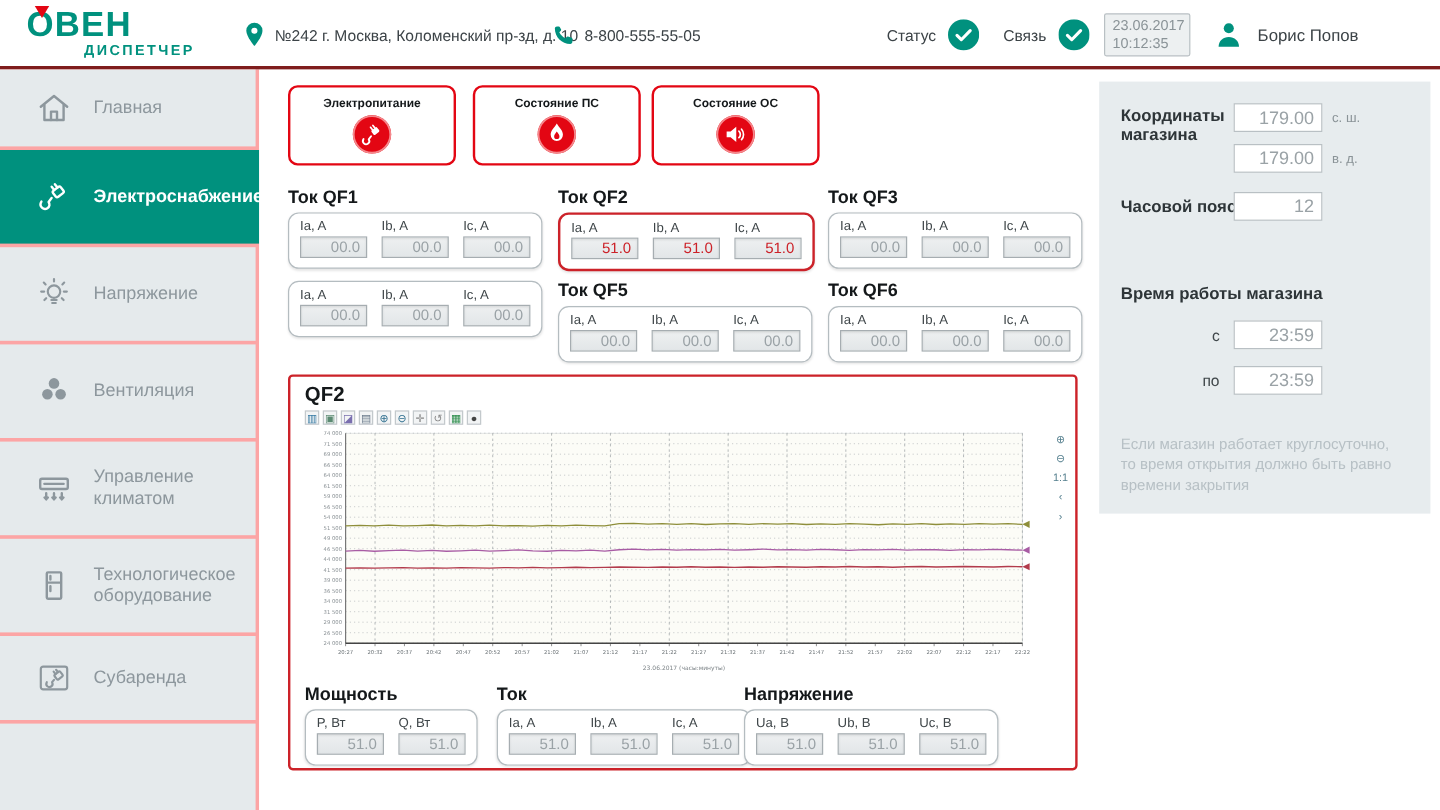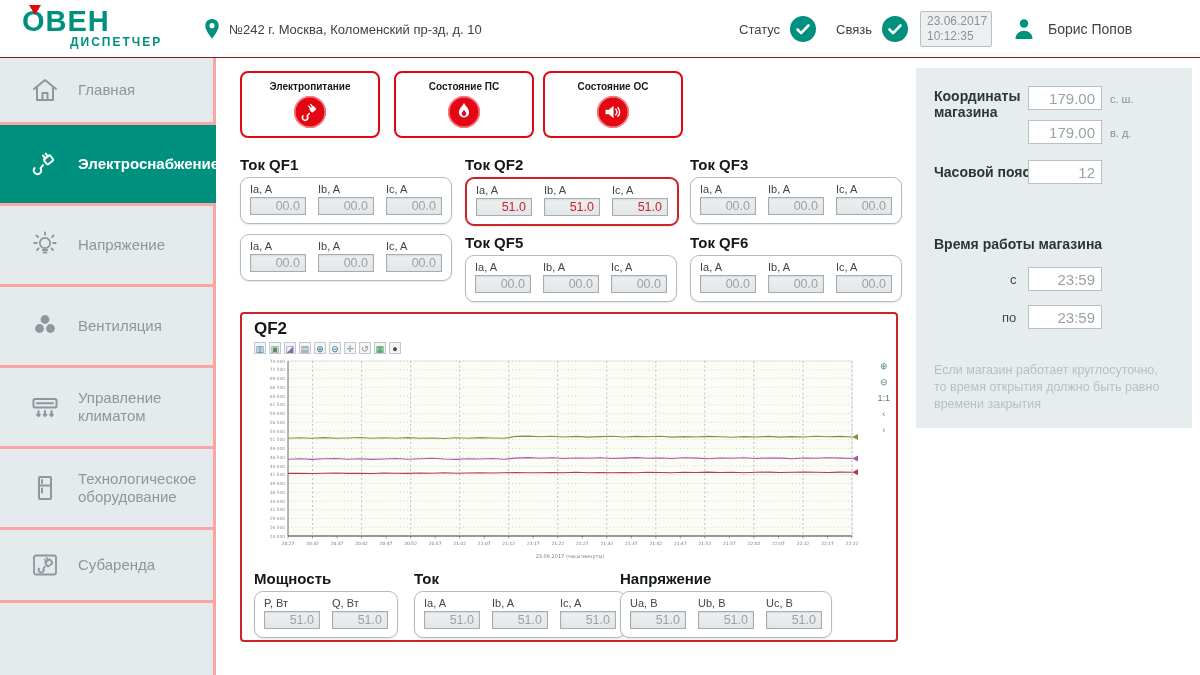--- a/index.html
+++ b/index.html
@@ -2,21 +2,21 @@
 <html><head>
 <meta charset="utf-8">
 <style>
   * { margin:0; padding:0; box-sizing:border-box; }
   html,body { width:1200px; height:675px; overflow:hidden; background:#fff;
     font-family:"Liberation Sans", sans-serif; }
   #app { position:relative; width:1200px; height:675px; background:#fff; }
 
   
   #hdr { position:absolute; left:0; top:0; width:1200px; height:58px; background:#fff;
-    border-bottom:1px solid #7f1d1d; }
+    border-bottom:3px solid #7f1d1d; }
   .logo { position:absolute; left:22px; top:6px; width:170px; cursor:pointer; }
   .brand { font-size:29px; font-weight:bold; color:#00917e; letter-spacing:1px; line-height:30px; }
   .brand-drop { position:absolute; left:7px; top:-1px; width:0; height:0;
     border-left:6px solid transparent; border-right:6px solid transparent; border-top:10px solid #e30613; }
   .brand-sub { font-size:12px; font-weight:bold; letter-spacing:2px; color:#00917e; margin-left:48px; margin-top:-1px; }
   .hitem { position:absolute; top:0; height:58px; display:flex; align-items:center; gap:8px;
     font-size:13px; color:#3c4347; }
   .hicon { display:flex; align-items:center; }
   #h-loc { left:203px; }
   #h-phone { left:460px; }
@@ -98,20 +98,28 @@
       <div class="brand-sub">ДИСПЕТЧЕР</div>
     </div>
     <div class="hitem" id="h-loc">
       <span class="hicon" id="pin-ic">
           <svg viewBox="0 0 24 30" width="18" height="24">
             <path d="M12 1.5 a9 9 0 0 0 -9 9 c0 6.5 9 17 9 17 s9 -10.5 9 -17 a9 9 0 0 0 -9 -9 z" fill="#00917e"></path>
             <circle cx="12" cy="10.5" r="3.4" fill="#fff"></circle>
           </svg>
         </span>
       <span>№242 г. Москва, Коломенский пр-зд, д. 10</span>
+    </div>
+    <div class="hitem" id="h-phone">
+      <span class="hicon" id="phone-ic">
+          <svg viewBox="0 0 24 24" width="19" height="19">
+            <path d="M5.2 2.5 C4 2.5 3 3.5 3 4.7 C3 13.7 10.3 21 19.3 21 c1.2 0 2.2 -1 2.2 -2.2 v-3.2 c0 -0.5 -0.3 -0.9 -0.8 -1.1 l-3.8 -1.3 c-0.4 -0.1 -0.9 0 -1.2 0.3 l-1.6 1.6 c-2.7 -1.4 -5 -3.6 -6.4 -6.4 l1.6 -1.6 c0.3 -0.3 0.4 -0.8 0.3 -1.2 L8.3 3.3 C8.1 2.8 7.7 2.5 7.2 2.5 z" fill="#00917e"></path>
+          </svg>
+        </span>
+      <span>8-800-555-55-05</span>
     </div>
     <div class="hitem" id="h-status">
       <span>Статус</span>
       <span class="hicon" id="status-ic">
           <svg viewBox="0 0 26 26" width="26" height="26">
             <circle cx="13" cy="13" r="13" fill="#00917e"></circle>
             <path d="M7.5 13.5 l3.6 3.6 L18.5 9.5" stroke="#fff" stroke-width="2.6" fill="none" stroke-linecap="round" stroke-linejoin="round"></path>
           </svg>
         </span>
     </div>

